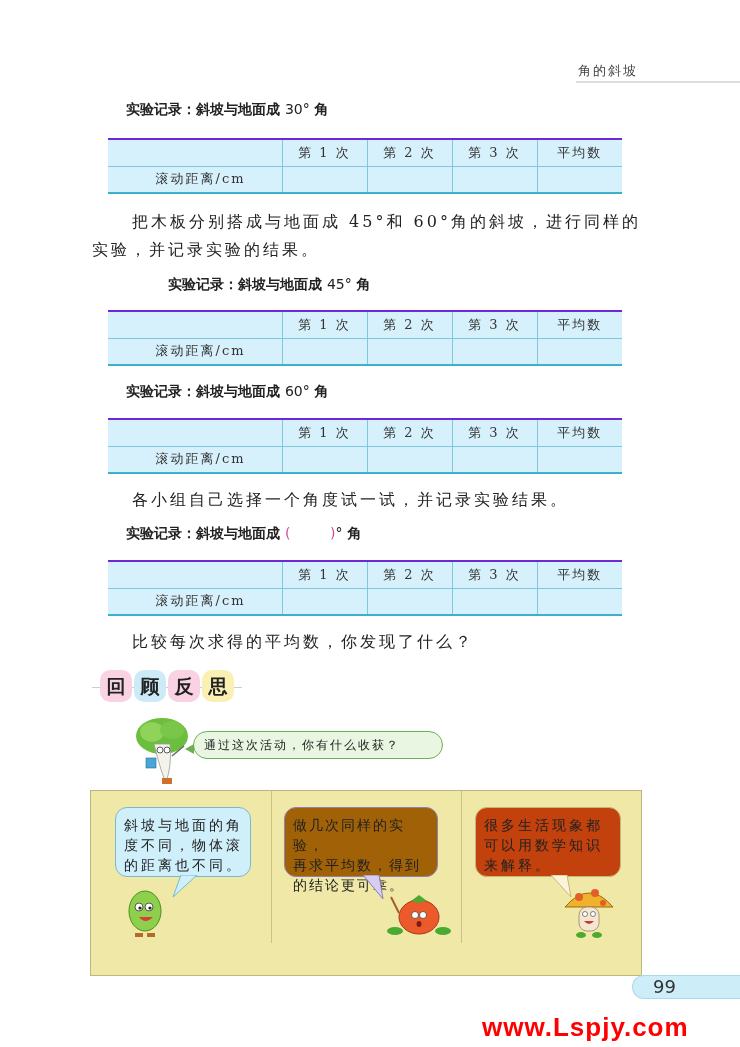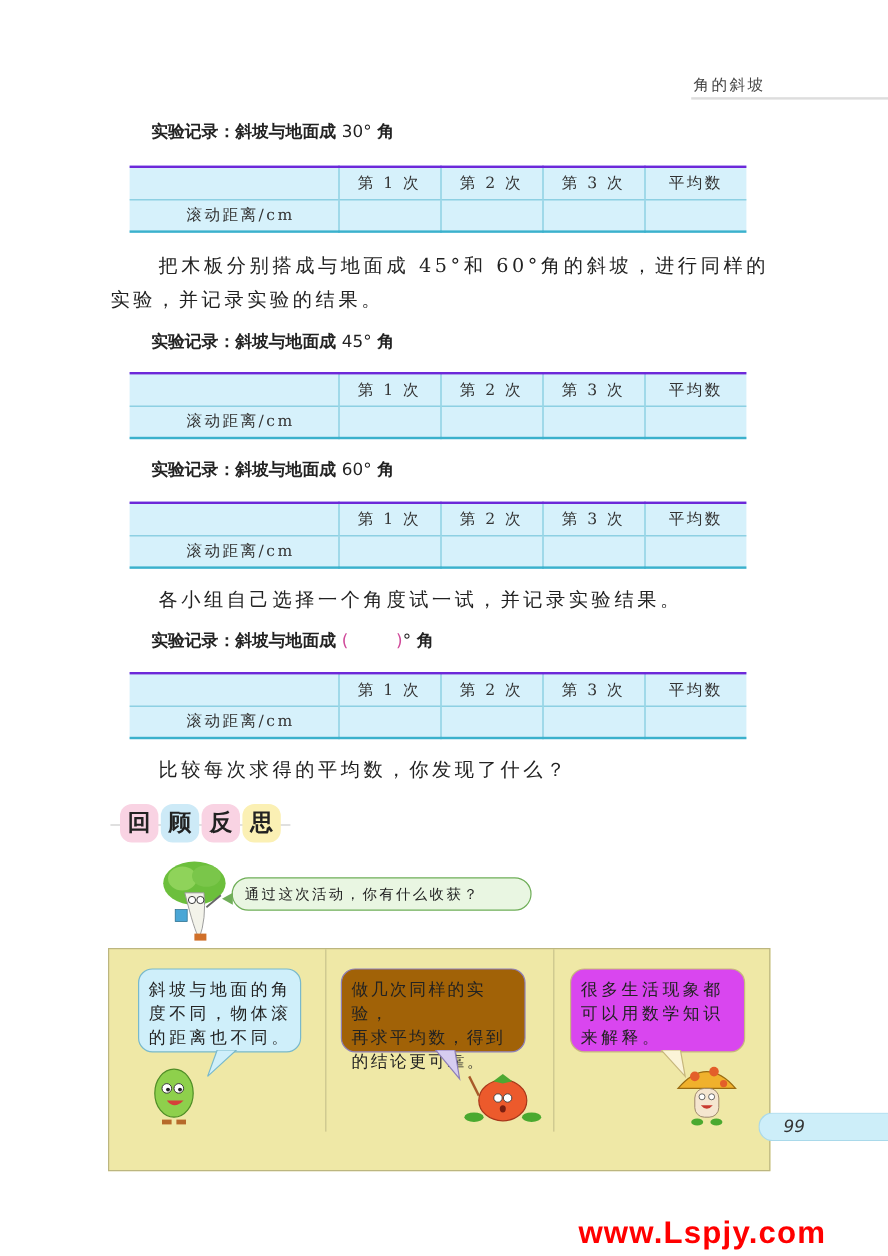--- a/index.html
+++ b/index.html
@@ -69,27 +69,27 @@
       background: #efe8a6; border: 1px solid #bcb680;
     }
     .bottom-panel .divider { position: absolute; top: 0; width: 1px; height: 152px; background: #c9c28c; }
 
     .bubble {
       position: absolute; border-radius: 12px; font-size: 14px; line-height: 20px;
       padding: 7px 6px 6px 8px; letter-spacing: 3px; color: #222;
     }
     .b1 { left: 24px; top: 16px; width: 136px; height: 70px; background: #cfeffa; border: 1px solid #78b9cc; }
     .b2 { left: 193px; top: 16px; width: 154px; height: 70px; background: #a16207; border: 1px solid #8d7fb8; }
-    .b3 { left: 384px; top: 16px; width: 146px; height: 70px; background: #d946ef; border: 1px solid #c7b77d; }
+    .b3 { left: 384px; top: 16px; width: 146px; height: 70px; background: #c2410c; border: 1px solid #c7b77d; }
 
     .page-num-tab {
-      position: absolute; left: 632px; top: 927px; width: 108px; height: 24px;
+      position: absolute; left: 632px; top: 975px; width: 108px; height: 24px;
       background: #cdeef9; border-radius: 12px 0 0 12px; border: 1px solid #a9d9ea; border-right: none;
-      font-family: "DejaVu Sans", "Liberation Sans", sans-serif; font-size: 14px;
-      line-height: 22px; padding-left: 20px; color: #333; font-style: italic;
+      font-family: "DejaVu Sans", "Liberation Sans", sans-serif; font-size: 18px;
+      line-height: 22px; padding-left: 20px; color: #333;
     }
 
     .watermark {
       position: absolute; left: 482px; top: 1012px;
       font-family: "Liberation Sans", "DejaVu Sans", sans-serif; font-weight: 900;
       font-size: 26px; color: #ff0000; letter-spacing: 1px;
     }
   </style>
 </head>
 <body>
@@ -117,21 +117,21 @@
     <td class="c"></td>
     <td class="c"></td>
     <td class="c"></td>
   </tr>
 </tbody>
   </table>
 
 <div class="para" style="left:132px; top:208px;">把木板分别搭成与地面成 45°和 60°角的斜坡，进行同样的</div>
 <div class="para" style="left:92px; top:236px;">实验，并记录实验的结果。</div>
 
-<div class="record-title" style="top:276px;">
+<div class="record-title" style="top:276px;margin-left:42px;">
   <span>实验记录：斜坡与地面成</span>
   <span class="deg">45°</span>
   <span>角</span>
 </div>
 <table class="rec" style="top:310px;">
   <tbody>
       <tr>
     <td></td>
     <td class="c">第 1 次</td>
     <td class="c">第 2 次</td>

